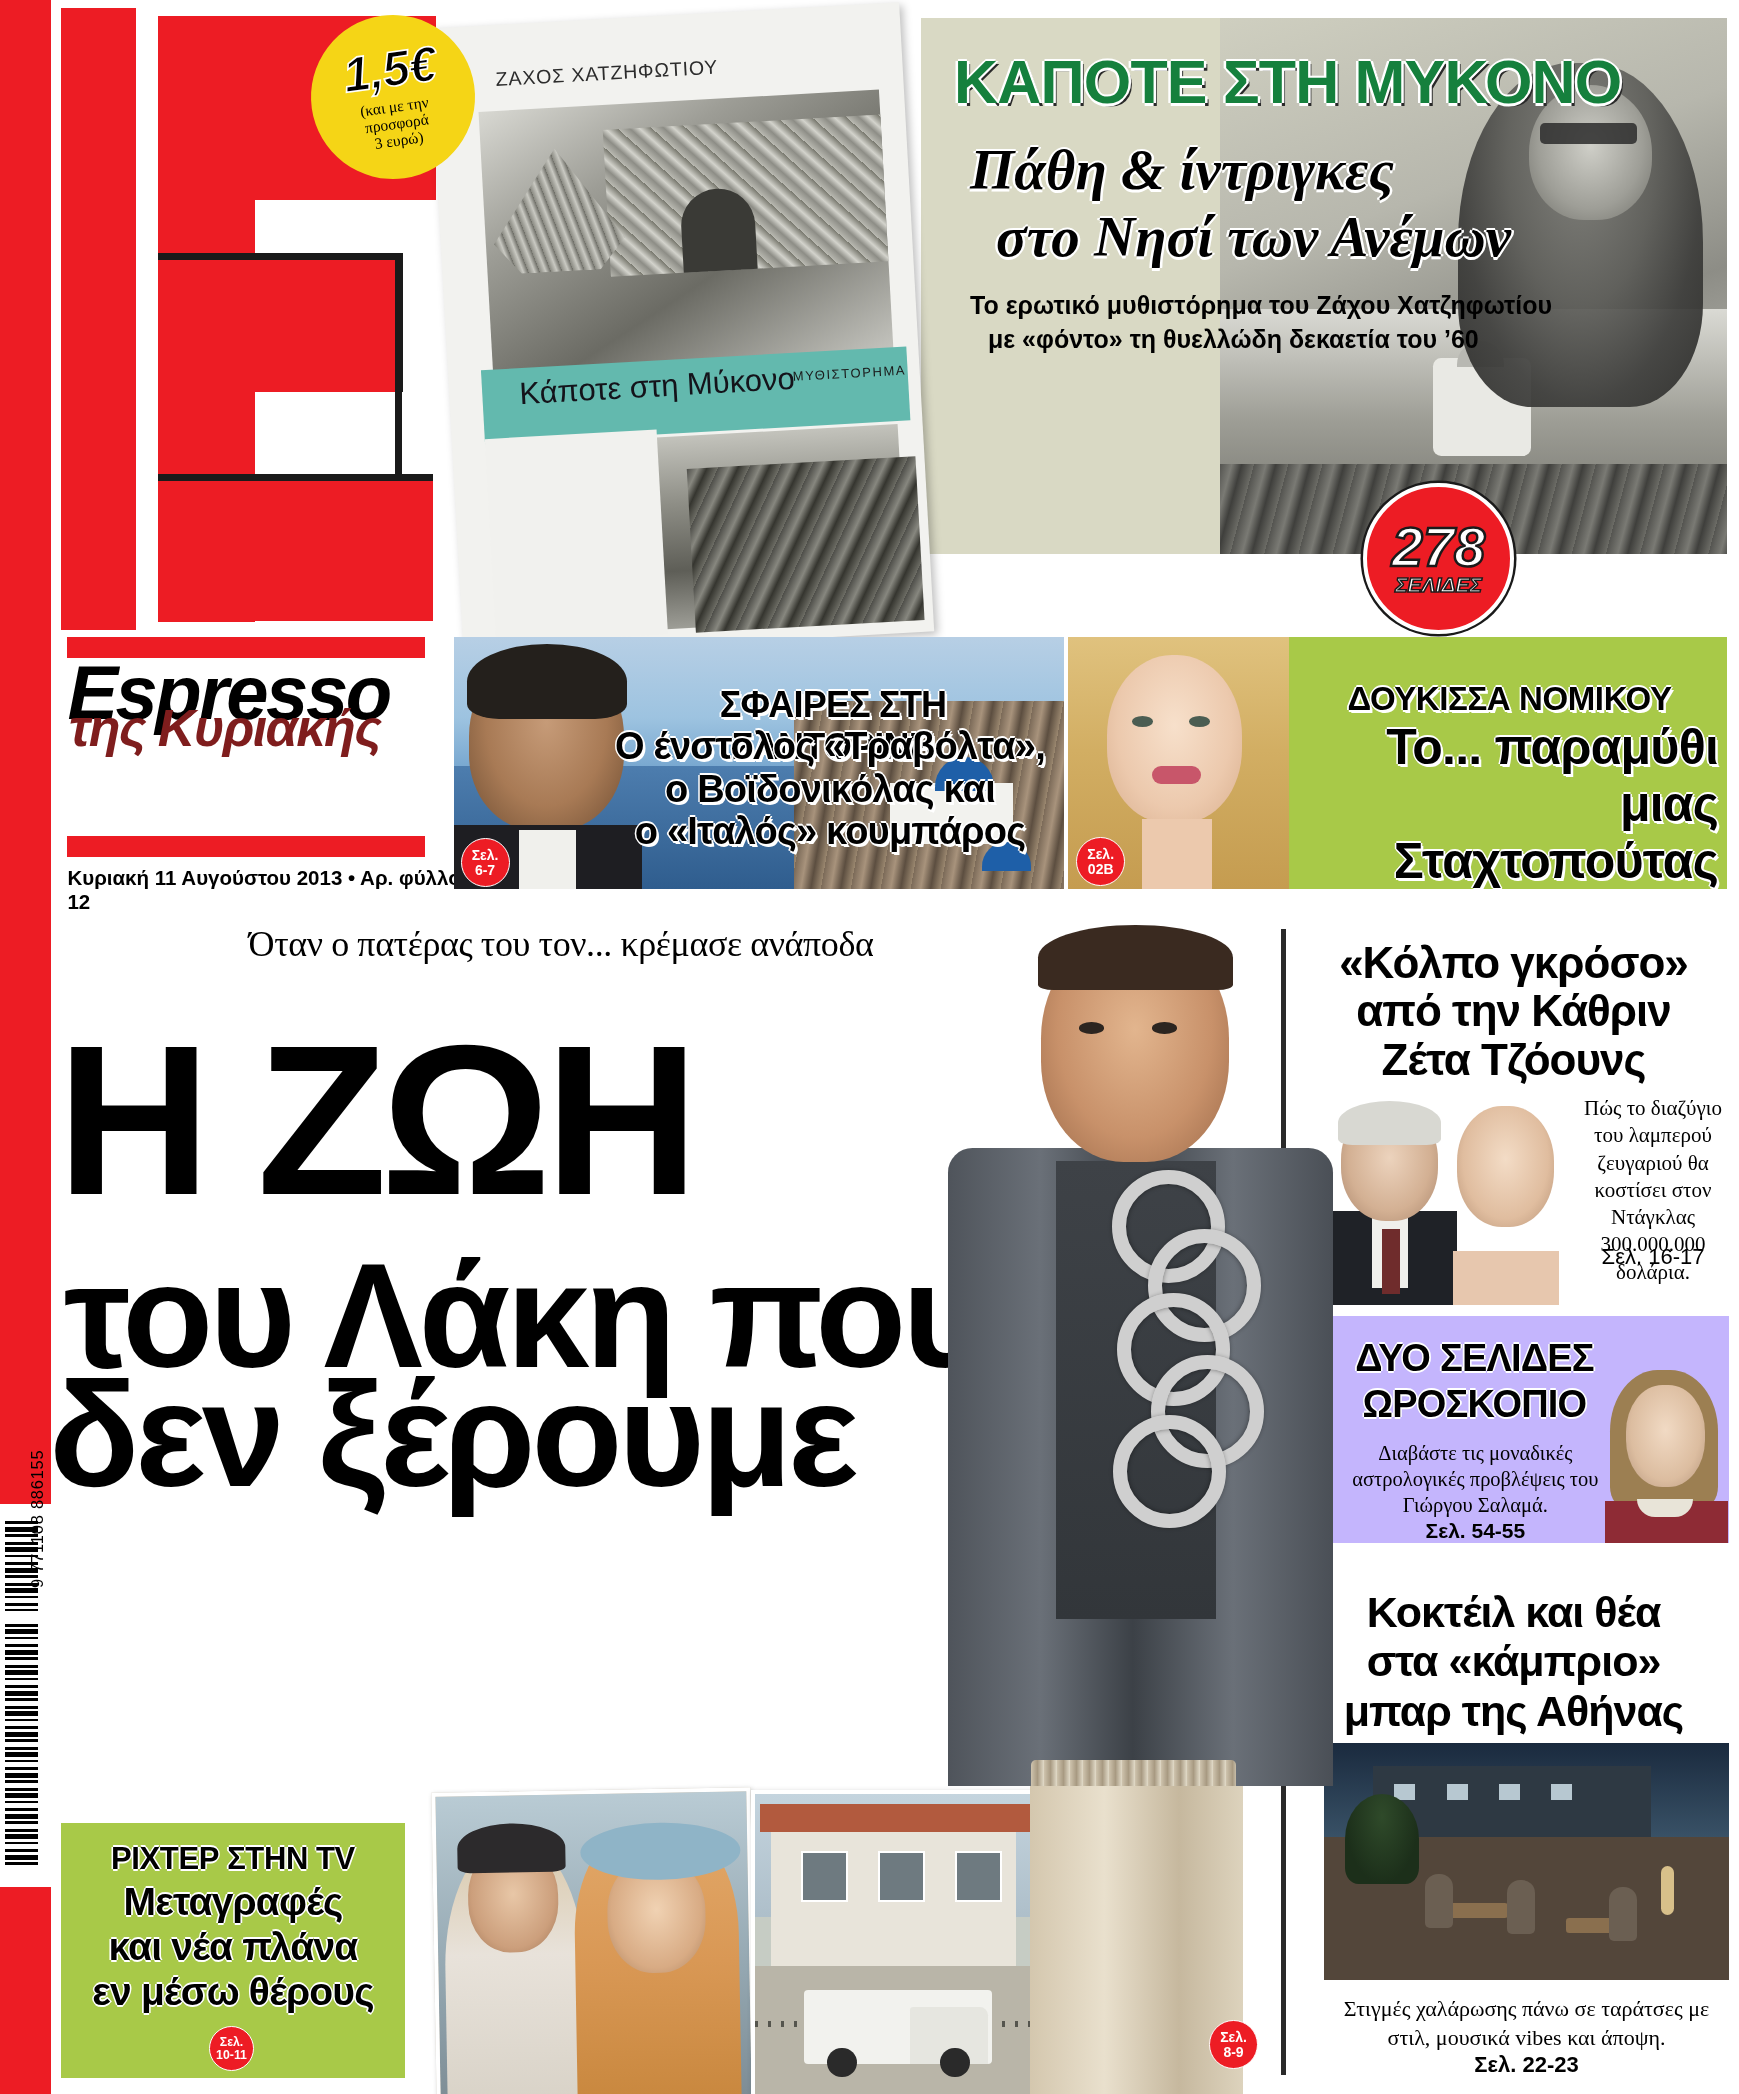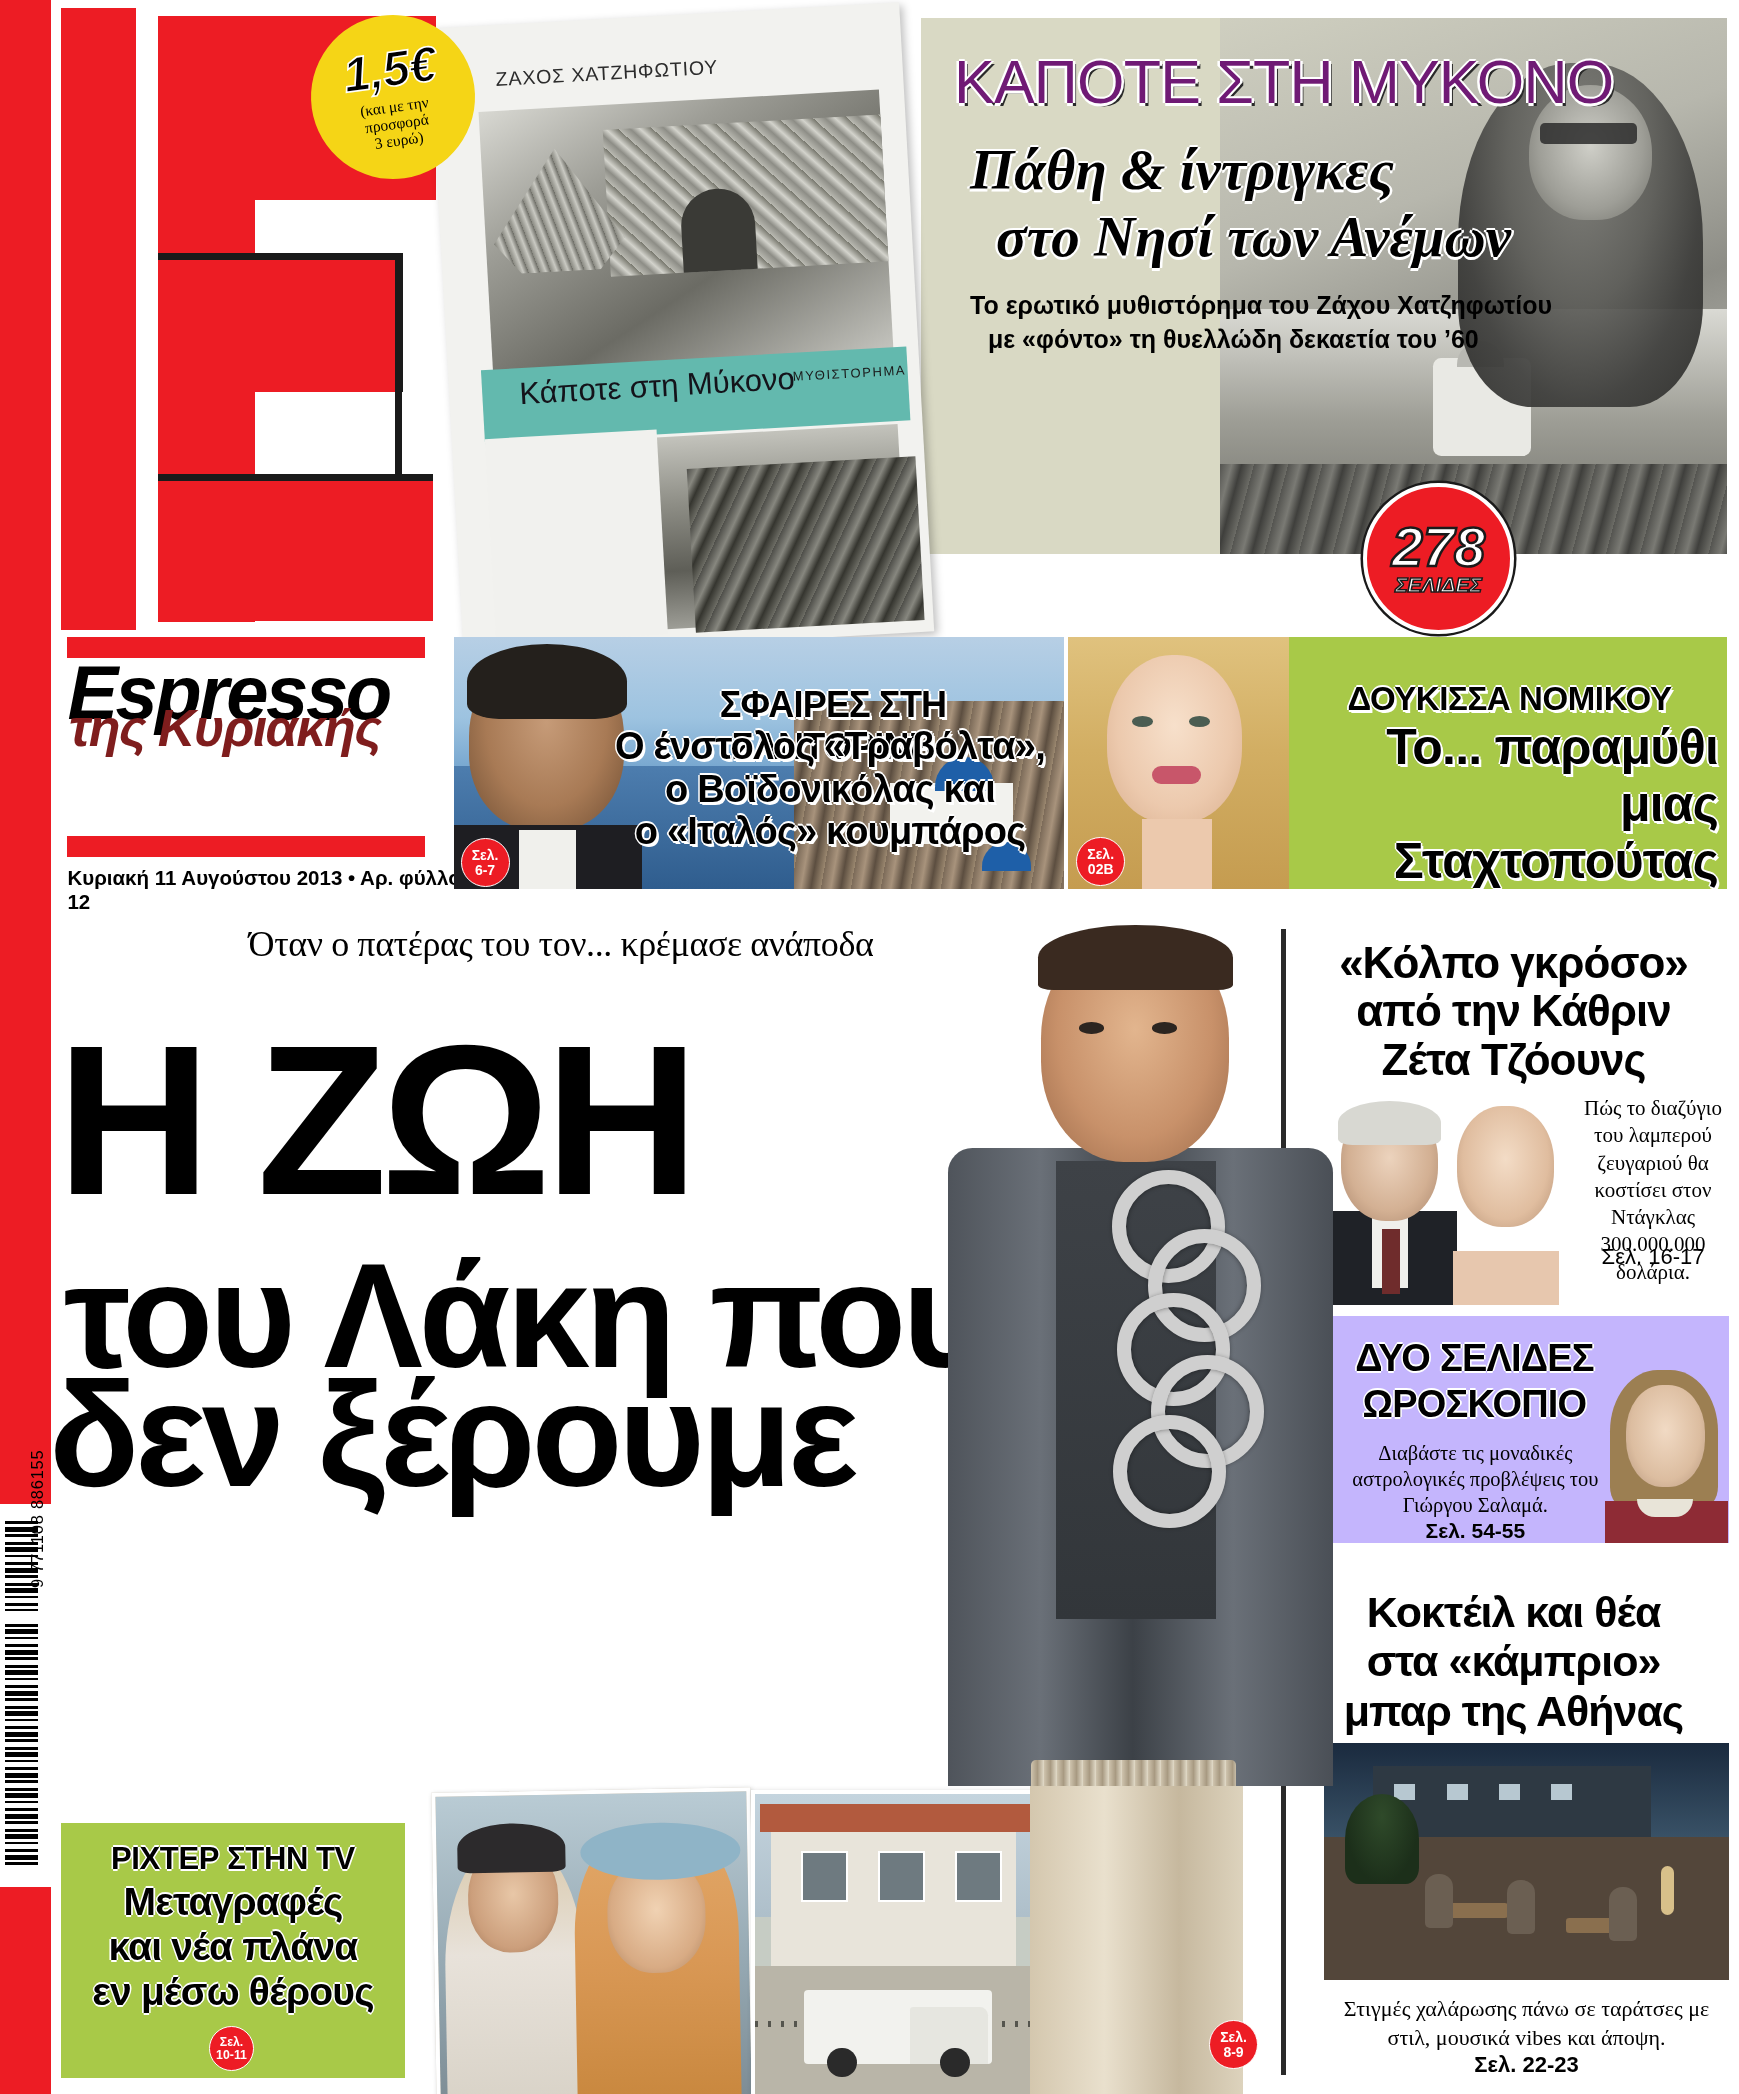--- a/index.html
+++ b/index.html
@@ -68,22 +68,22 @@
        background:#2b2b2b;border-radius:4.9px;opacity:.85;}
   .myk-town{position:absolute;right:0;bottom:0;width:507px;height:245px;
        background:linear-gradient(to bottom,#dadad4 0%,#9e9e96 45%,#6a6a64 100%);}
   .myk-church{position:absolute;right:196px;bottom:98px;width:98px;height:98px;
        background:#e9e9e4;border-radius:8.2px;}
   .myk-dome{position:absolute;right:223px;bottom:187px;width:47px;height:26px;
        background:#b8b8b2;border-radius:24.5px 24.5px 0 0;}
   .myk-rocks{position:absolute;right:0;bottom:0;width:507px;height:90px;
        background:repeating-linear-gradient(105deg,#545450 0px,#7a7a74 11.5px,#3f3f3c 21px,#6c6c66 33px);}
 
-  .myk-title{position:absolute;left:33px;top:34px;width:679px;font-size:61px;font-weight:normal;
-      color:#701a75;letter-spacing:-0.8px;line-height:1;
+  .myk-title{position:absolute;left:33px;top:34px;width:679px;font-size:61px;font-weight:bold;
+      color:#15803d;letter-spacing:-0.8px;line-height:1;
       text-shadow:-2.5px 0 #fff,2.5px 0 #fff,0 -2.5px #fff,0 2.5px #fff,3.3px 3.3px 0 #2a2a2a;}
   .myk-l1{position:absolute;left:49px;top:123px;width:622px;font-size:57px;font-weight:bold;
       font-style:italic;font-family:"Liberation Serif",serif;line-height:1;
       text-shadow:-2.5px 0 #fff,2.5px 0 #fff,0 -2.5px #fff,0 2.5px #fff;}
   .myk-l2{position:absolute;left:75px;top:190px;width:622px;font-size:57px;font-weight:bold;
       font-style:italic;font-family:"Liberation Serif",serif;line-height:1;
       text-shadow:-2.5px 0 #fff,2.5px 0 #fff,0 -2.5px #fff,0 2.5px #fff;}
   .myk-s1{position:absolute;left:49px;top:272px;width:655px;font-size:25px;font-weight:bold;line-height:1.25;}
   .myk-s2{position:absolute;left:67px;top:306px;width:655px;font-size:25px;font-weight:bold;line-height:1.25;}
 

